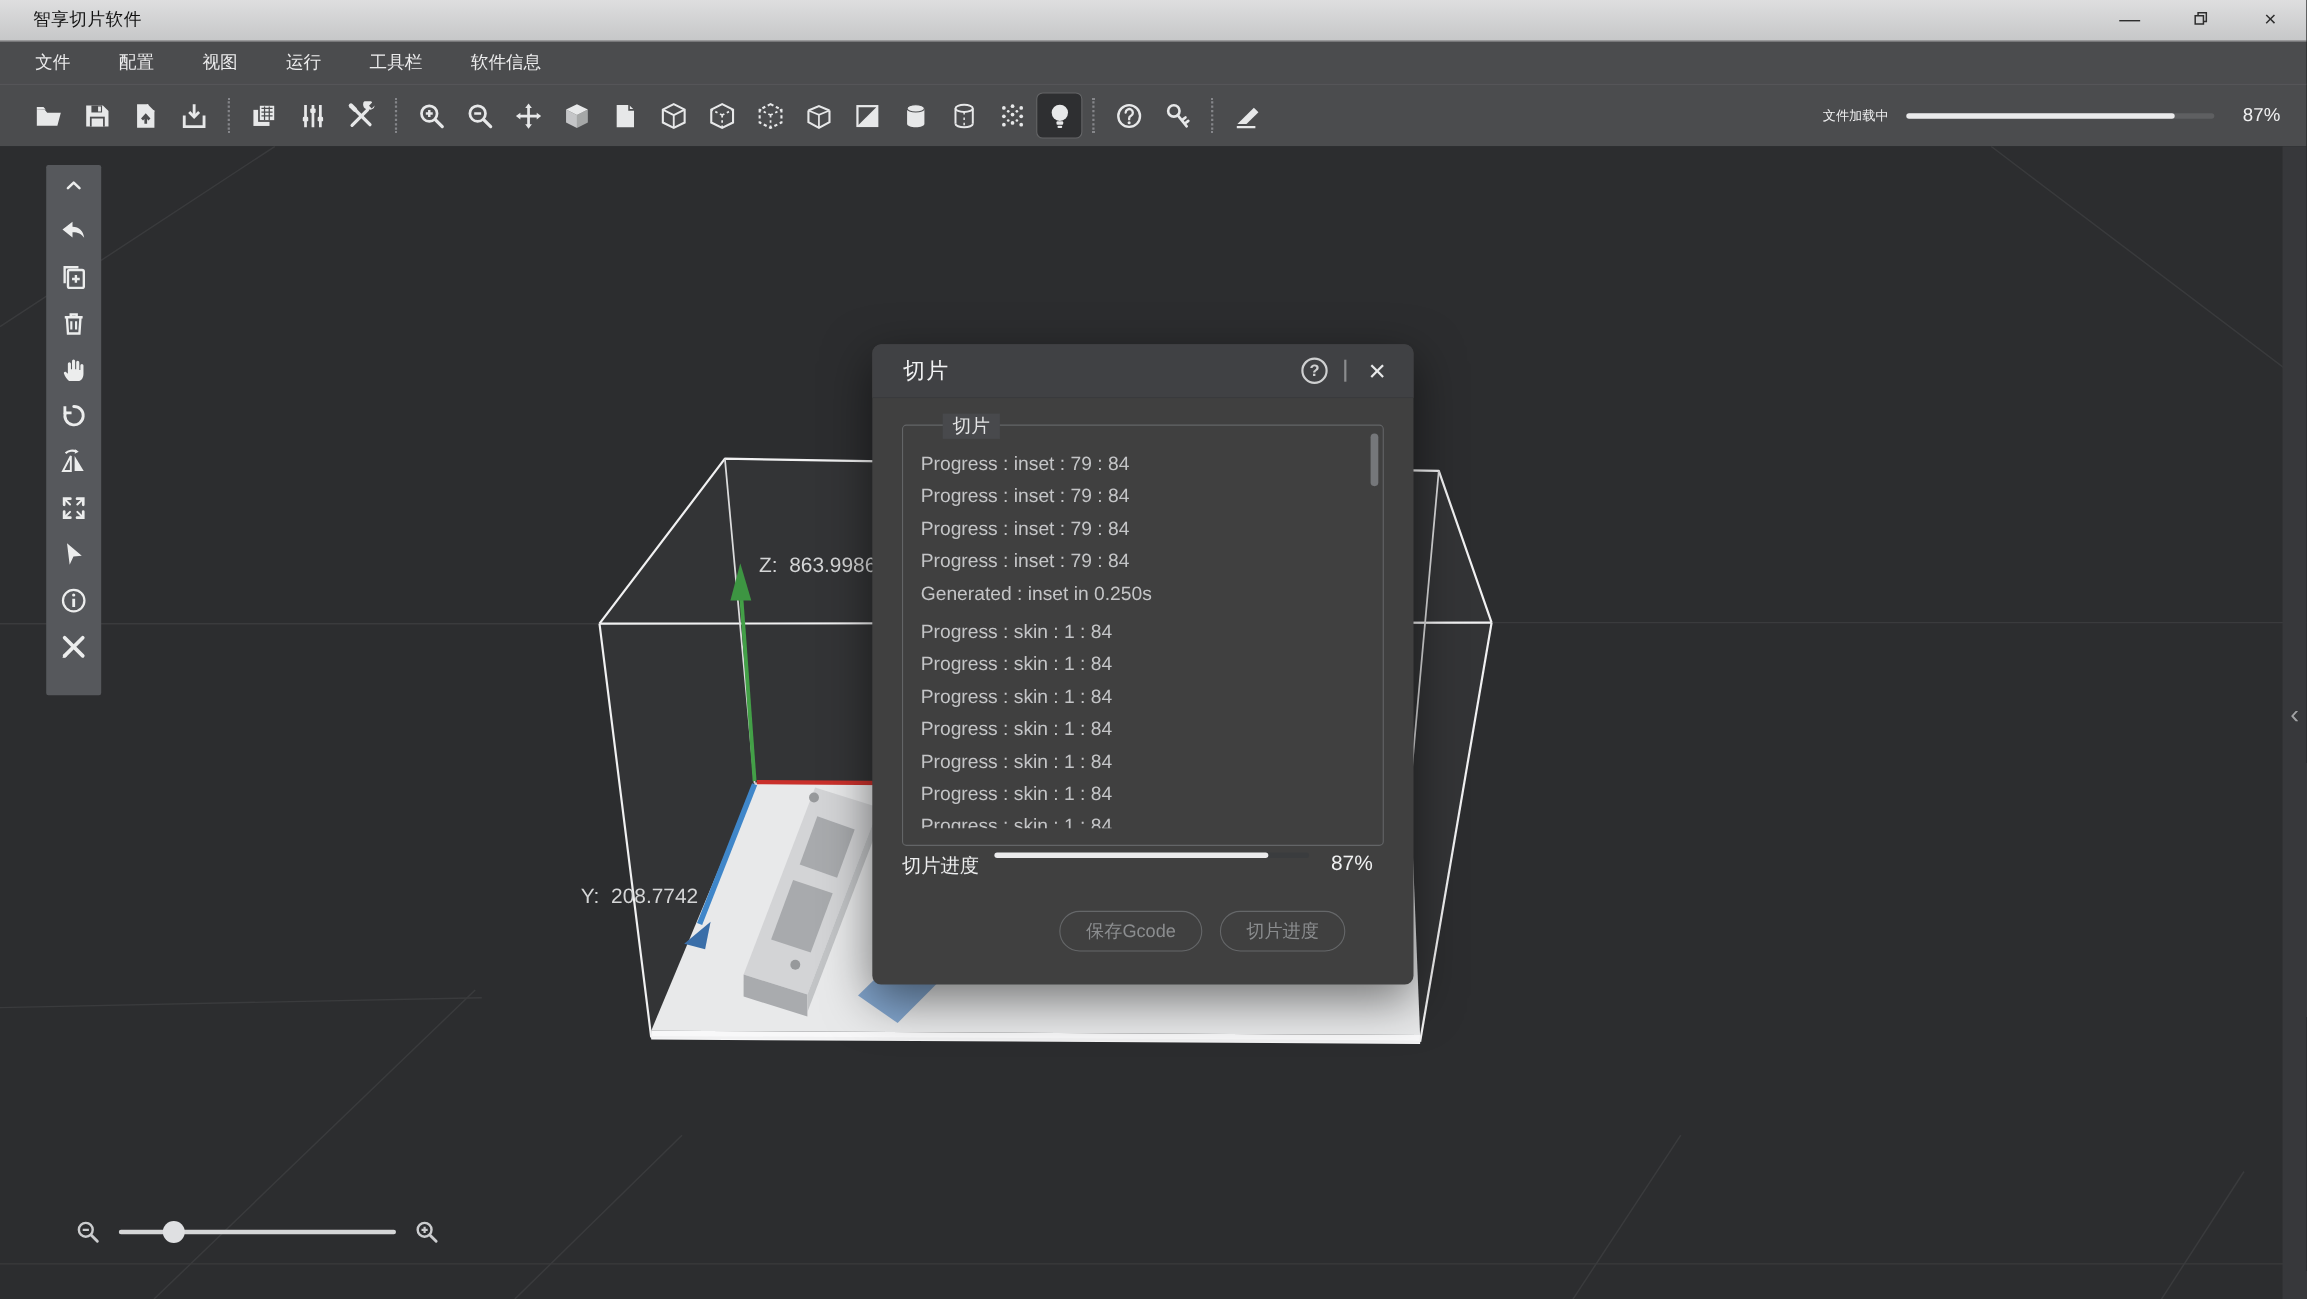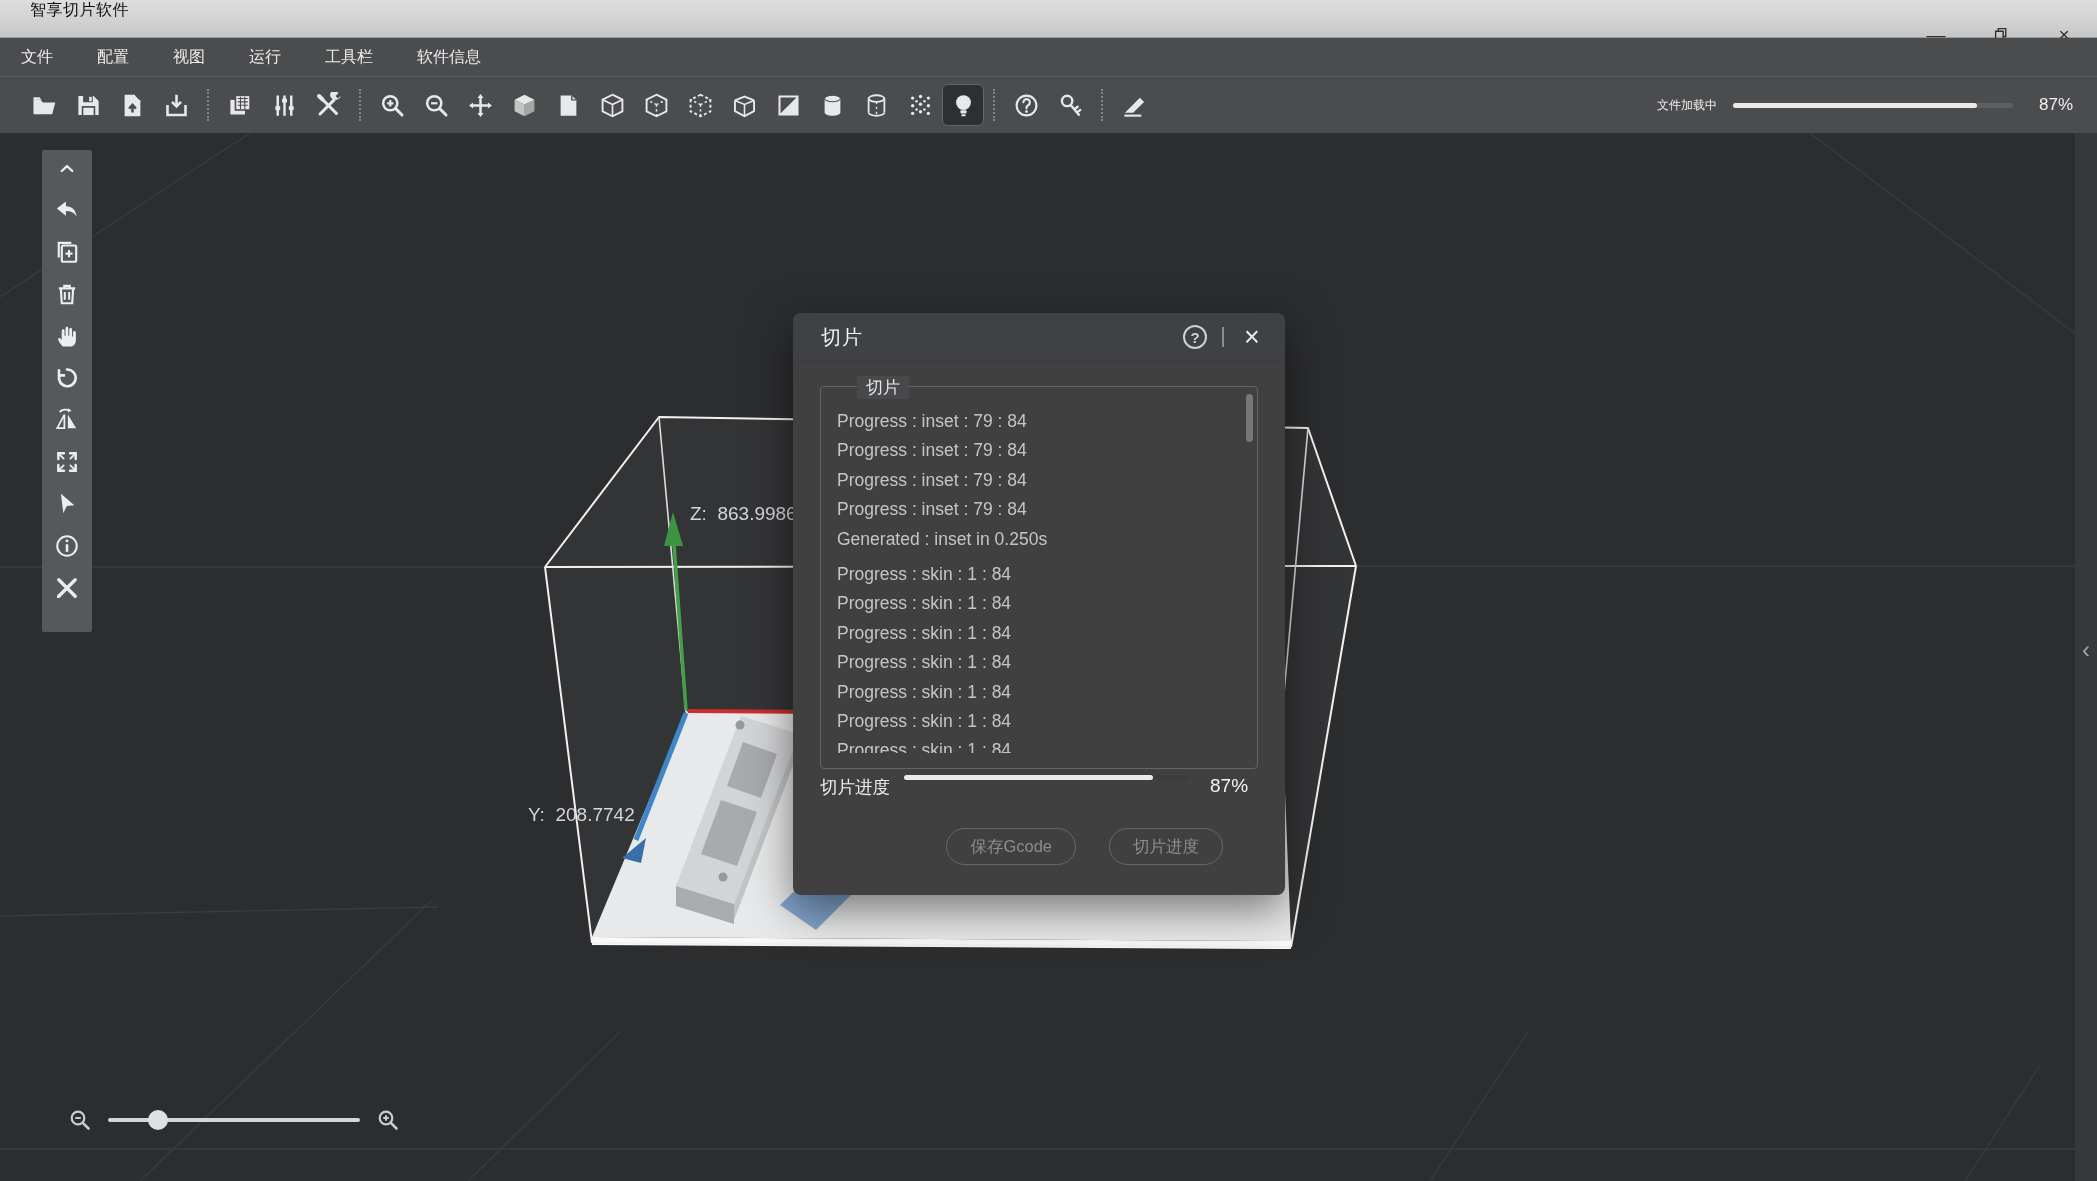--- a/index.html
+++ b/index.html
@@ -3,30 +3,30 @@
 <meta charset="utf-8">
 <style>
   * { margin:0; padding:0; box-sizing:border-box; }
   html,body { background:#1e1e1e; }
   body { font-family:"Liberation Sans","DejaVu Sans",sans-serif; }
   .app { position:relative; width:2097px; height:1181px; overflow:hidden; background:#2c2d2f; }
 
   
   .titlebar { position:absolute; left:0; top:0; width:100%; height:38px;
     background:linear-gradient(#dededf,#c6c7c8); border-bottom:1px solid #9b9b9c;
-    display:flex; color:#111;flex-direction:column; }
+    display:flex; align-items:center; color:#111; }
   .titlebar .title-text { margin-left:30px; font-size:16px; letter-spacing:.5px; }
   .win-controls { margin-left:auto; margin-right:18px; display:flex; align-items:center; gap:34px; }
   .win-btn { width:30px; height:28px; display:flex; align-items:center; justify-content:center;
     color:#2e2e2e; font-size:19px; cursor:default; }
   .win-btn svg { width:15px; height:15px; }
 
   
   .menubar { position:absolute; left:0; top:38px; width:100%; height:38px; background:#4b4c4e;
-    display:flex; align-items:center; gap:44px; padding-left:21px; }
+    display:flex; align-items:center; gap:44px; padding-left:32px; }
   .menu-item { color:#ececed; font-size:16px; white-space:nowrap; }
 
   
   .toolbar { position:absolute; left:0; top:76px; width:100%; height:57px; background:#4b4c4e;
     border-top:1px solid #5a5b5d; display:flex; align-items:center; padding:0 18px 0 22px; }
   .tbtn { width:44px; height:42px; display:flex; align-items:center; justify-content:center; color:#e7e8e9; }
   .tbtn .icon { width:27px; height:27px; }
   .tbtn.active { background:#2e2f31; border:1px solid #646567; border-radius:6px; width:42px; height:42px; }
   .tsep { width:20px; height:42px; display:flex; align-items:center; justify-content:center; }
   .tsep i { display:block; height:32px; border-left:2px dotted #85868a; }
@@ -85,21 +85,21 @@
   .log-line.gap { margin-top:6px; }
   .dlg-scrollbar { position:absolute; right:4px; top:7px; width:7px; height:48px; background:#75777a; border-radius:3.5px; }
 
   .dlg-progress-row { position:absolute; left:27px; top:462px; width:438px; height:26px;
     display:flex; align-items:flex-start; }
   .dlg-progress-label { color:#edeeef; font-size:17.5px; white-space:nowrap; }
   .dlg-progress-track { position:relative; width:286px; height:5px; background:#3a3c3e; border-radius:3px; margin-left:14px; }
   .dlg-progress-fill { position:absolute; left:0; top:0; height:5px; background:#ebebec; border-radius:3px; }
   .dlg-progress-pct { margin-left:20px; color:#f1f2f3; font-size:19px; }
 
-  .dlg-buttons { position:absolute; right:62px; bottom:30px; display:flex; gap:33px; }
+  .dlg-buttons { position:absolute; right:62px; bottom:30px; display:flex; gap:16px; }
   .pill-btn { height:37px; padding:0 23px; border:1px solid #656769; border-radius:18.5px;
     background:transparent; color:#8b8d8f; font-size:16.5px; font-family:inherit; white-space:nowrap; }
 </style>
 </head>
 <body>
 
 <div class="app">
 
   <div class="titlebar">
     <span class="title-text">智享切片软件</span>

